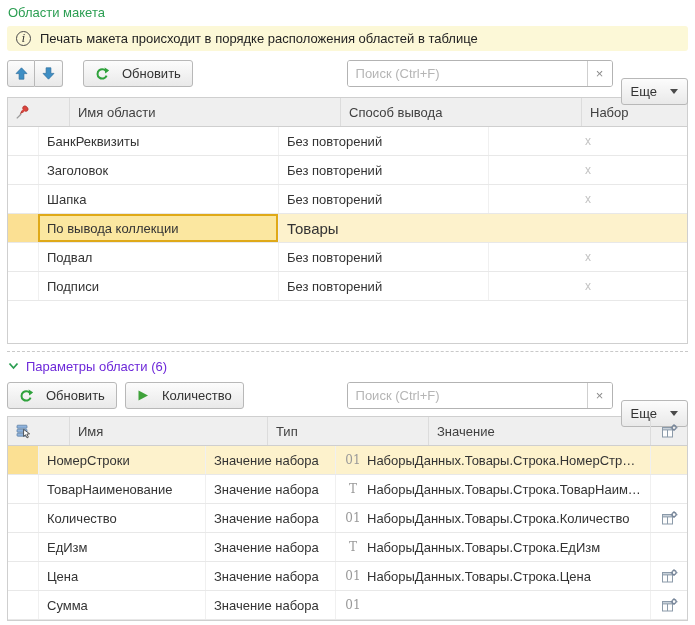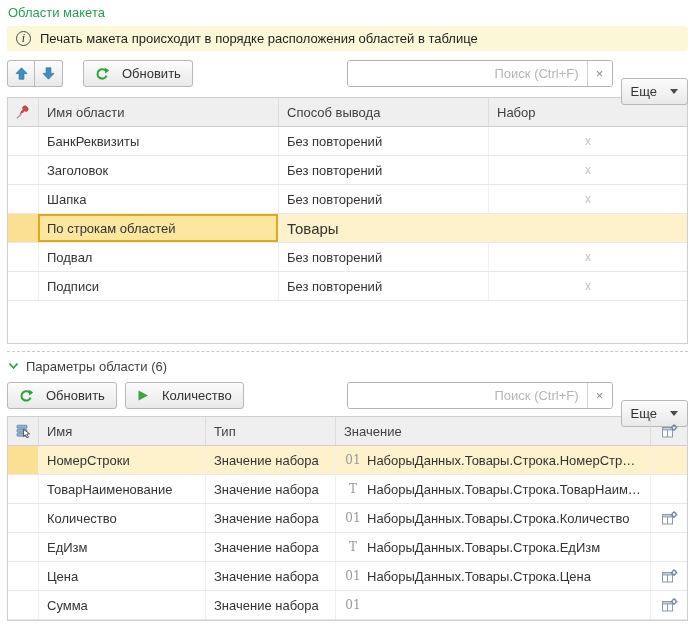--- a/index.html
+++ b/index.html
@@ -38,34 +38,34 @@
   .gap20 { width: 20px; }
   .gap8 { width: 8px; }
   .spacer { flex: 1; }
 
   .search-box {
     display: flex; width: 266px; height: 27px; background: #fff;
     border: 1px solid #b3b3b3; border-radius: 3px; overflow: hidden;
   }
   .search-box input {
     flex: 1; border: none; outline: none; padding: 0 8px;
-    font-family: inherit; font-size: 13px; color: #a16207; min-width: 0; text-align: right;
+    font-family: inherit; font-size: 13px; color: #a16207; min-width: 0;
   }
   .search-box input::placeholder { color: #b5b5b5; }
   .search-clear {
     width: 25px; border: none; border-left: 1px solid #cfcfcf; background: #fff;
     color: #8a8a8a; font-size: 13px; line-height: 25px; text-align: center; cursor: default;
   }
   .more-btn { margin-left: 8px; padding: 0 9px; margin-top: 36px; }
 
   .tbl { margin-top: 10px; border: 1px solid #cfcfcf; background: #fff; }
   .tr { display: grid; height: 29px; align-items: stretch; }
   .areas .tr { grid-template-columns: 30px 240px 210px 1fr; }
   .params .tr { grid-template-columns: 30px 167px 130px 1fr 37px; }
-  .tr.head { background: #efefef; border-bottom: 1px solid #cfcfcf; color: #3f3f3f; }
+  .tr.head { background: #efefef; border-bottom: 1px solid #cfcfcf; color: #3f3f3f; gap: 31px; }
   .tr.body { border-bottom: 1px solid #e8e8e8; }
   .td {
     display: flex; align-items: center; padding: 0 8px;
     overflow: hidden; white-space: nowrap; border-left: 1px solid #f0f0f0;
   }
   .tr .td:first-child { border-left: none; }
   .tr.head .td { border-left: 1px solid #dcdcdc; }
   .tr.head .td:first-child { border-left: none; }
   .td.icon-cell { justify-content: center; padding: 0; }
   .td.set-cell { justify-content: center; color: #c3c3c3; font-size: 12px; }
@@ -79,21 +79,21 @@
 
   .tglyph {
     font-family: "DejaVu Serif", serif; color: #999; font-size: 12px;
     width: 18px; flex: 0 0 auto; text-align: center; margin-right: 5px;
   }
   .vtext { overflow: hidden; text-overflow: ellipsis; }
 
   .dashed-sep { margin-top: 7px; border-top: 1px dashed #c9c9c9; }
   .section-header {
     margin: 5px 0 0 0; display: flex; align-items: center; gap: 7px;
-    color: #404040; font-size: 13px; height: 18px; cursor: default; padding-left: 1px;
+    color: #6d28d9; font-size: 13px; height: 18px; cursor: default; padding-left: 1px;
   }
   .toolbar.second { margin-top: 7px; }
   .tbl.params { margin-top: 7px; }
 
   svg { display: block; }
 </style>
 </head>
 <body>
 
 <div class="page">
@@ -185,21 +185,21 @@
     <div class="tr body">
       <div class="td icon-cell"></div>
       <div class="td">Шапка</div>
       <div class="td">Без повторений</div>
       <div class="td set-cell">
           <span>x</span>
         </div>
     </div>
     <div class="tr body sel">
       <div class="td icon-cell"></div>
-      <div class="td hl">По строкам областей</div>
+      <div class="td hl">По вывода коллекции</div>
       <div class="td set-cell has-value">Товары</div>
     </div>
     <div class="tr body">
       <div class="td icon-cell"></div>
       <div class="td">Подвал</div>
       <div class="td">Без повторений</div>
       <div class="td set-cell">
           <span>x</span>
         </div>
     </div>

